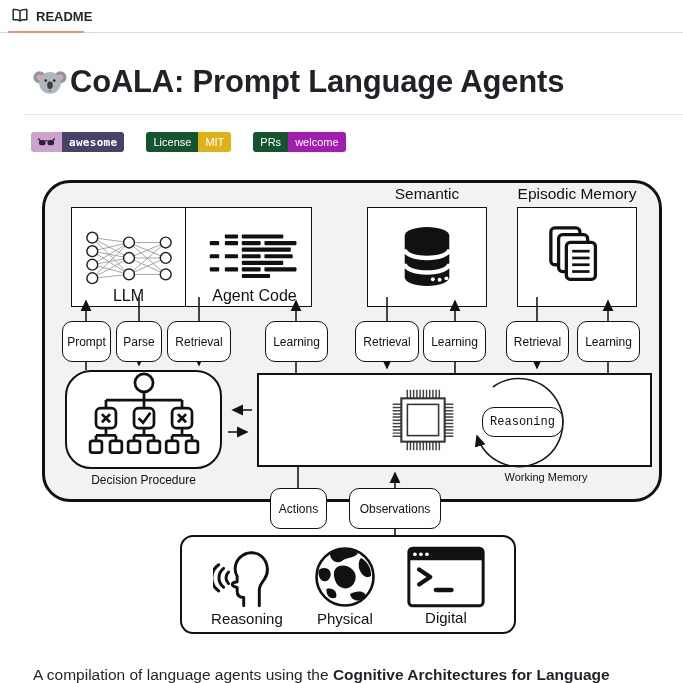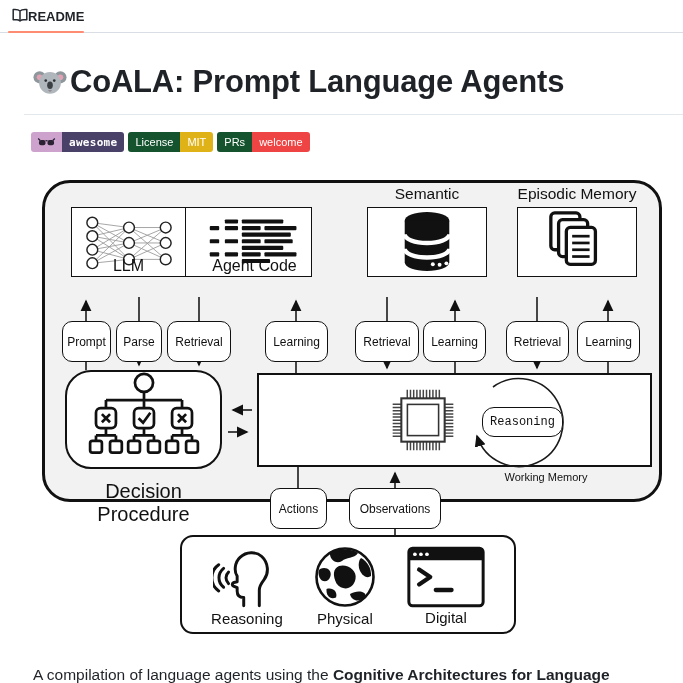--- a/index.html
+++ b/index.html
@@ -4,67 +4,67 @@
 <style>
   * { margin:0; padding:0; box-sizing:border-box; }
   html,body { width:683px; height:683px; background:#fff; overflow:hidden;
     font-family:"Liberation Sans","DejaVu Sans",sans-serif; color:#1f2328; }
   body { position:relative; }
 
   
   .tabstrip { position:absolute; top:0; left:0; width:683px; height:33px;
     border-bottom:1px solid #d8dee4; }
   .tab { position:absolute; left:8px; top:0; height:32px; display:flex;
-    align-items:center; padding:0 4px; cursor:pointer; }
+    align-items:center; gap:8px; padding:0 4px; cursor:pointer; }
   .tab-label { font-size:13px; font-weight:700; color:#1f2328; }
   .tab-underline { position:absolute; left:8px; bottom:-1px; width:76px; height:2px;
     background:#fd8c73; border-radius:2px; }
 
   
   .page-title { position:absolute; left:33px; top:64px; font-size:31px; font-weight:700;
     letter-spacing:-0.2px; display:flex; align-items:center; }
   .title-hairline { position:absolute; left:24px; right:0; top:114px; height:1px; background:#e3e8ec; }
 
   
-  .badges { position:absolute; left:31px; top:132px; display:flex; gap:4px; }
+  .badges { position:absolute; left:31px; top:132px; display:flex; gap:22px; }
   .badge { display:inline-flex; height:20px; border-radius:3px; overflow:hidden;
     font-size:11px; color:#fff; cursor:pointer; }
   .badge .cell { display:flex; align-items:center; padding:0 7px; height:20px; }
   .b-awesome-l { background:#cda3cd; padding:0 6px !important; }
   .b-awesome-r { background:#4a4168; font-family:"DejaVu Sans Mono","Liberation Mono",monospace;
     font-weight:700; letter-spacing:0.3px; }
   .b-gray  { background:#14532d; }
   .b-yellow{ background:#dfb317; }
-  .b-green { background:#ef4444; }
+  .b-green { background:#a21caf; }
 
   
   .figure { position:absolute; left:0; top:170px; width:683px; height:490px; }
   .agent-container { position:absolute; left:42px; top:10px; width:620px; height:322px;
     background:#f2f2f2; border:3px solid #111; border-radius:28px; z-index:0; }
   .overlay { position:absolute; left:0; top:0; z-index:3; pointer-events:none; }
 
   .mem-label { position:absolute; font-size:15.5px; color:#111; text-align:center; z-index:2; }
-  .mem-box { position:absolute; top:37px; height:70px; background:#fff; border:1.6px solid #111; z-index:2;gap:12px; }
+  .mem-box { position:absolute; top:37px; height:100px; background:#fff; border:1.6px solid #111; z-index:2;gap:12px; }
   .proc-box { left:71px; width:241px; display:flex; }
   .proc-cell { flex:1; display:flex; flex-direction:column; align-items:center; position:relative; }
   .proc-cell.first { border-right:1.6px solid #111; }
   .proc-cell .sub { position:absolute; bottom:1px; font-size:16px; color:#111; }
   .icon-wrap { flex:1; display:flex; align-items:center; justify-content:center; width:100%; }
   .sem-box { left:367px; width:120px; display:flex; align-items:center; justify-content:center; }
   .epi-box { left:517px; width:120px; display:flex; align-items:center; justify-content:center; }
 
   .pill { position:absolute; top:151px; height:41px; background:#fff; border:1.7px solid #111;
     border-radius:10px; font-size:12px; color:#111; display:flex; align-items:center;
     justify-content:center; white-space:nowrap; z-index:4; }
 
   .dp-box { position:absolute; left:65px; top:200px; width:157px; height:99px; background:#fff;
     border:2.2px solid #111; border-radius:26px; display:flex; align-items:center;
     justify-content:center; z-index:2; }
-  .dp-label { position:absolute; left:65px; top:310px; width:157px; text-align:center;
-    font-size:20px; color:#111; z-index:2; }
+  .dp-label { position:absolute; left:65px; top:303px; width:157px; text-align:center;
+    font-size:12px; color:#111; z-index:2; }
 
   .wm-box { position:absolute; left:257px; top:203px; width:395px; height:94px; background:#fff;
     border:2.2px solid #111; z-index:2; }
   .cpu-pos { position:absolute; left:384px; top:211px; z-index:2; }
   .reasoning-pill { position:absolute; left:482px; top:237px; width:81px; height:30px;
     border-radius:12px; top-index:5; z-index:4;font-family:Liberation Mono, monospace; }
   .wm-label { position:absolute; left:440px; top:301px; width:212px; text-align:center;
     font-size:11px; color:#111; z-index:2; }
 
   .io-pill { z-index:4; }

